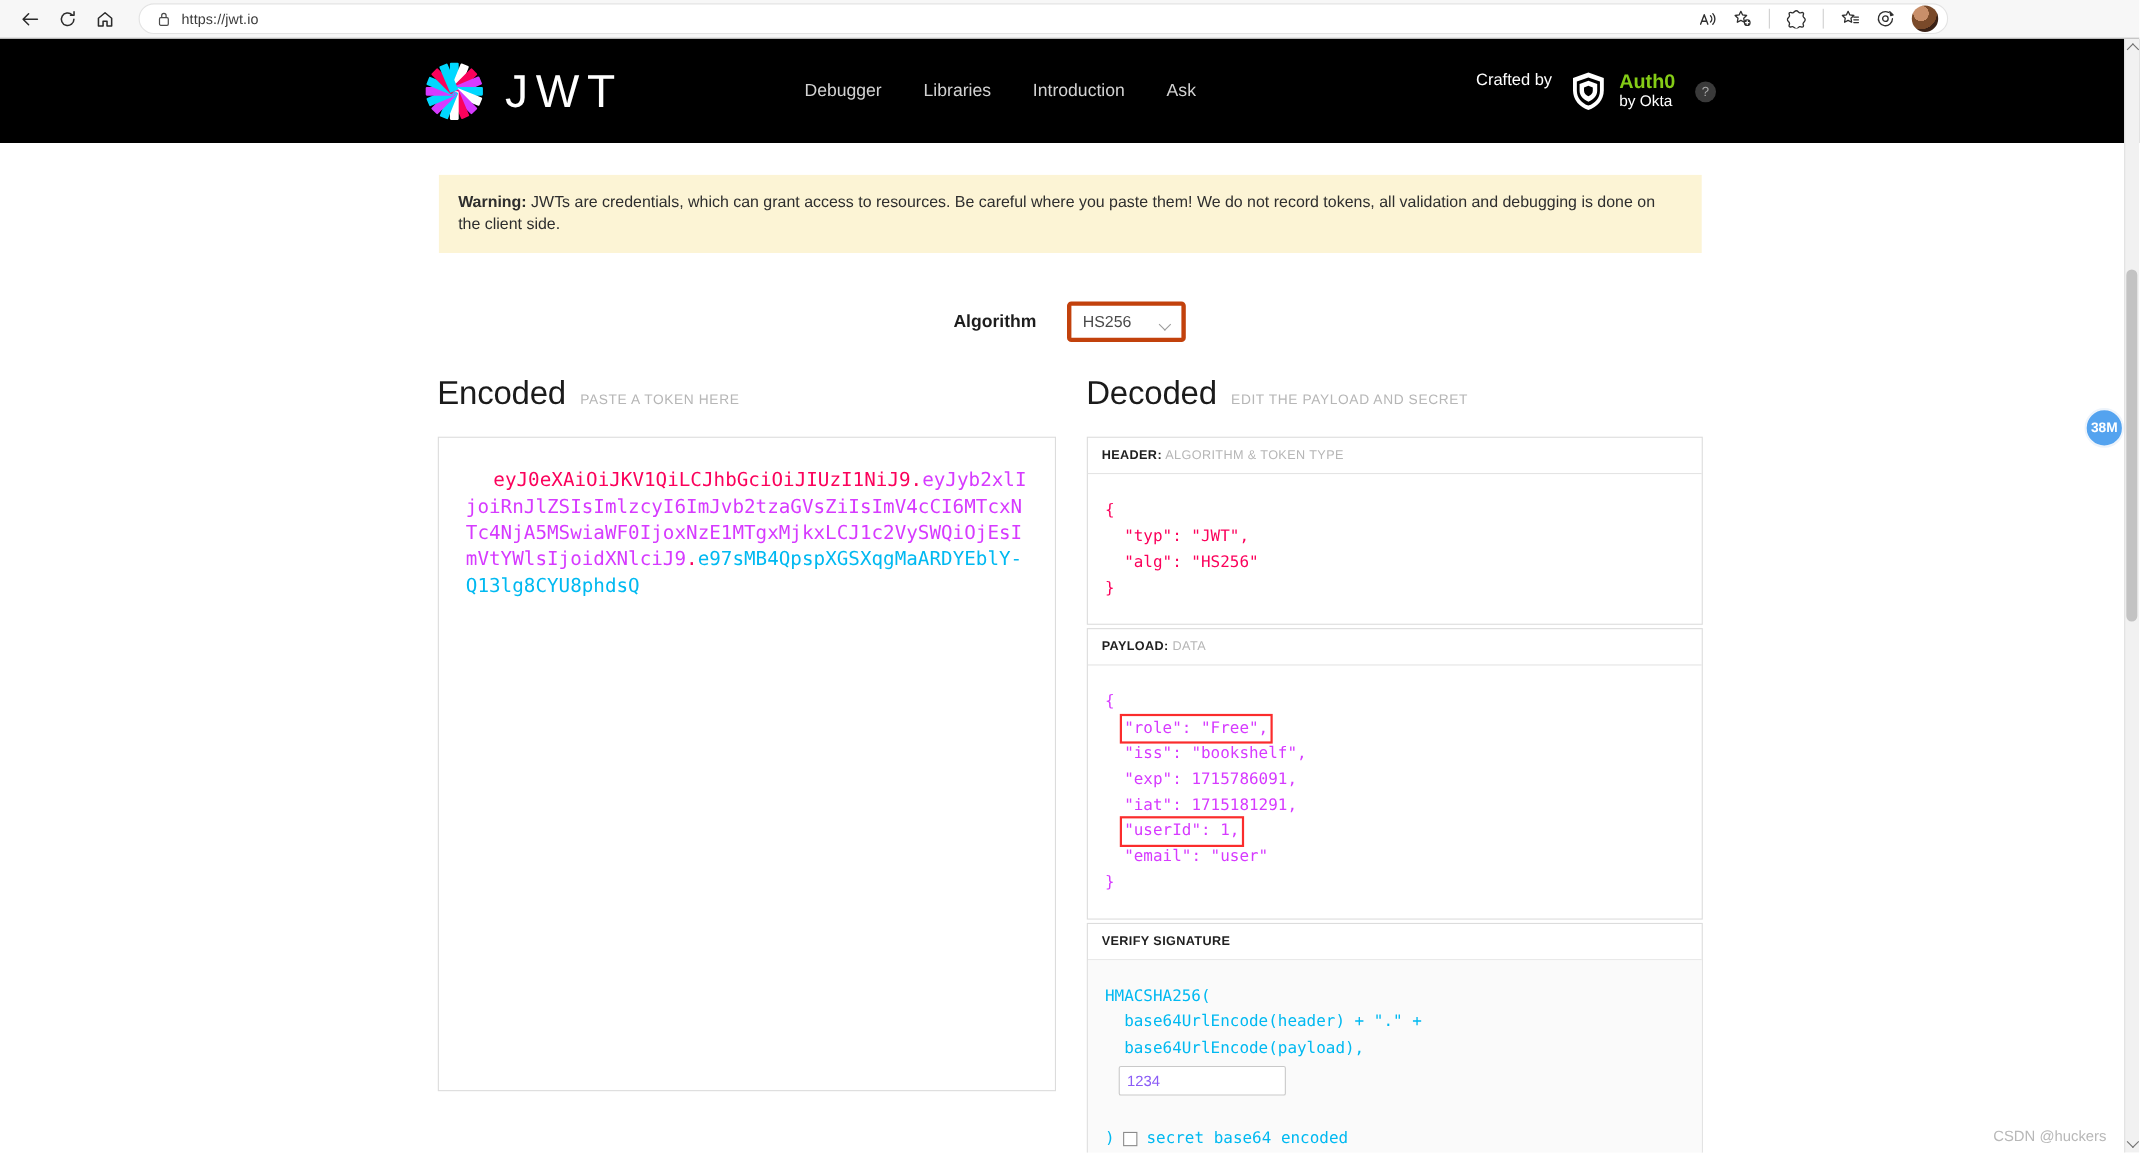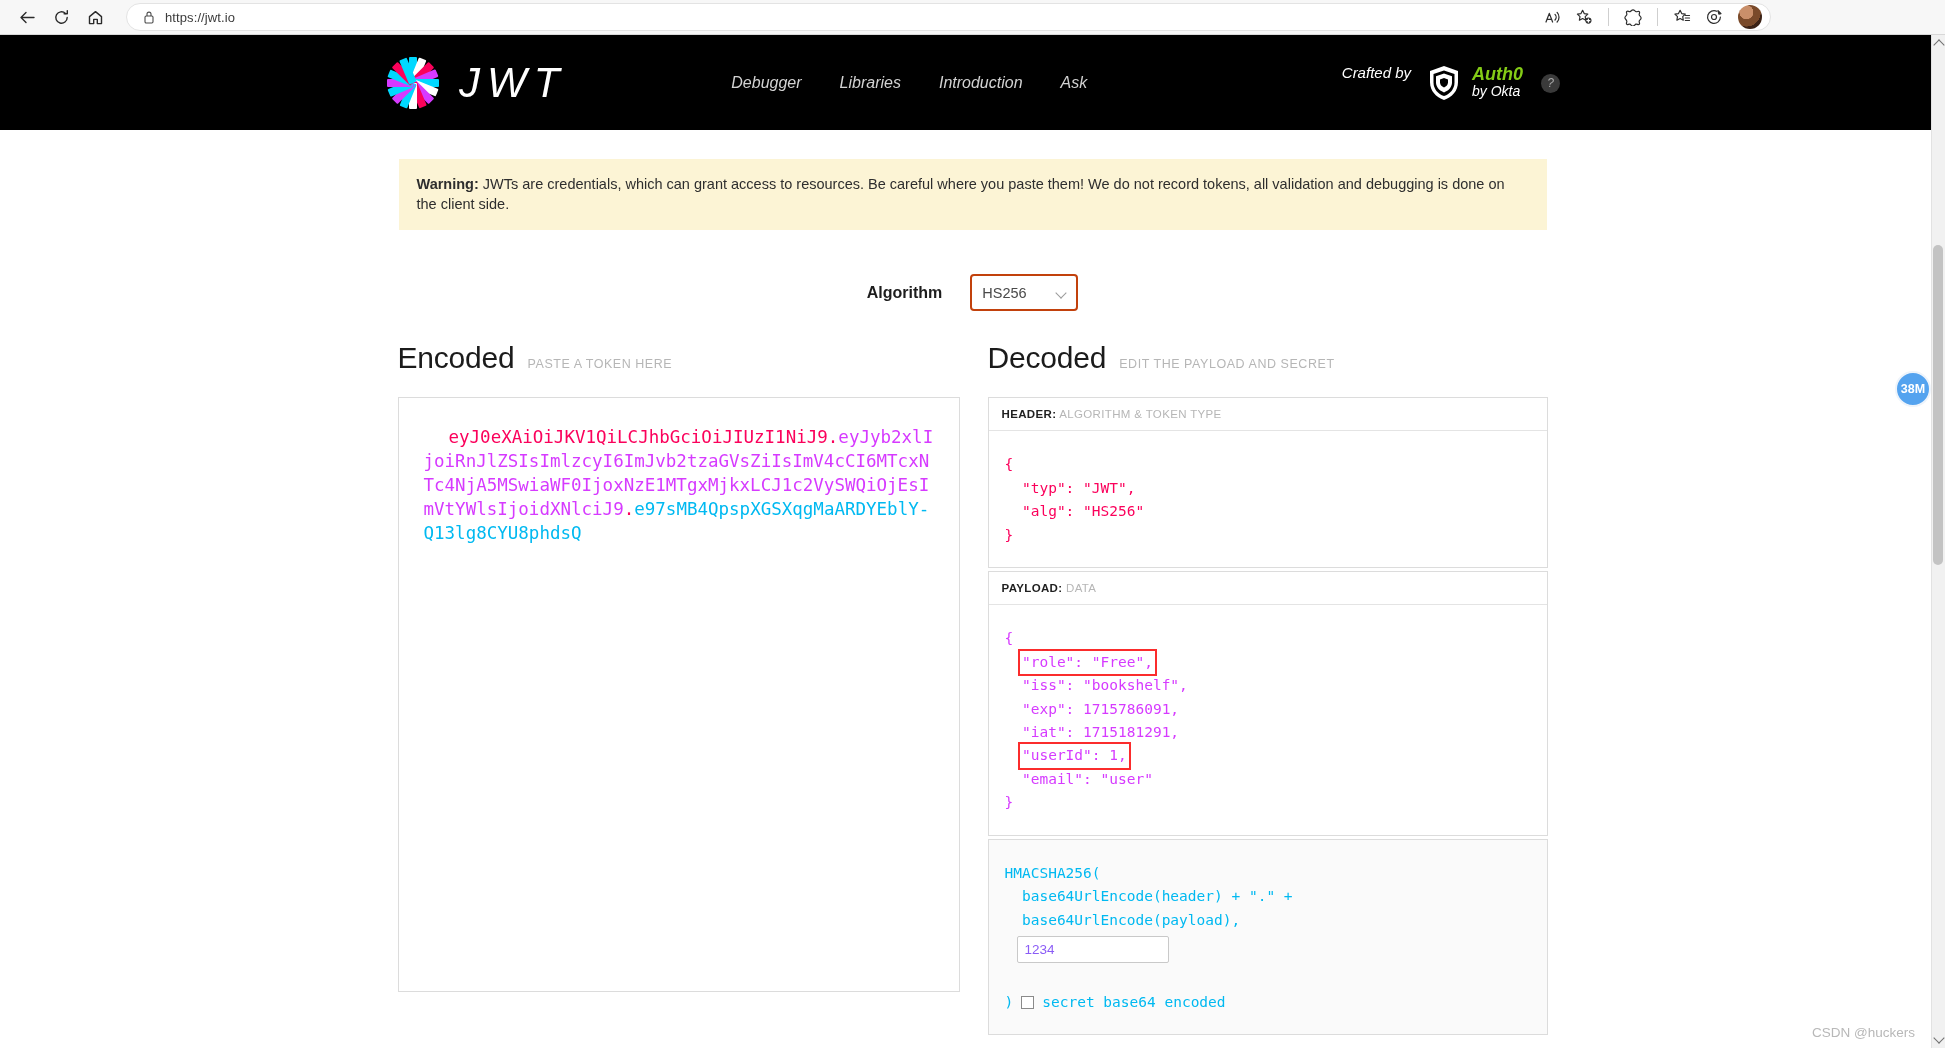--- a/index.html
+++ b/index.html
@@ -70,21 +70,20 @@
     overflow: hidden;
   }
 
   
   #site-header {
     height: 95px;
     background: #000000;
     display: flex;
     align-items: center;
     position: relative;
-    font-style: italic;
   }
   #brand { display: flex; align-items: center; margin-left: 385px; }
   #logo-mark { width: 56px; height: 56px; position: relative; flex: 0 0 auto; }
   #logo-mark span {
     position: absolute;
     left: 50%; top: 50%;
     width: 8px; height: 26px;
     border-radius: 1px;
     transform-origin: 50% 100%;
   }
@@ -140,21 +139,21 @@
 
   
   #algo-row {
     display: flex; align-items: center; justify-content: center;
     margin-top: 44px;
     gap: 28px;
   }
   #algo-label { font-size: 16px; font-weight: 700; color: #1d1d1d; }
   #algo-select {
     width: 108px; height: 37px;
-    border: 2px solid #c2410c;
+    border: 4px solid #c2410c;
     border-radius: 4px;
     background: #fff;
     display: flex; align-items: center;
     padding: 0 10px;
     font-size: 14.5px;
     color: #4a4a4a;
     position: relative;
   }
   #algo-select .caret {
     position: absolute; right: 11px; top: 13px;
@@ -466,20 +465,23 @@
   <span class="c-payload hl-box">"role": "Free",</span>
   <span class="c-payload">"iss": "bookshelf",</span>
   <span class="c-payload">"exp": 1715786091,</span>
   <span class="c-payload">"iat": 1715181291,</span>
   <span class="c-payload hl-box">"userId": 1,</span>
   <span class="c-payload">"email": "user"</span>
 <span class="c-payload">}</span></div>
       </div>
 
       <div class="panel panel-sig">
+        <div class="panel-title">
+          <b>VERIFY SIGNATURE</b>
+        </div>
         <div class="panel-body"><span class="c-sig">HMACSHA256(</span>
 <span class="c-sig">  base64UrlEncode(header) + "." +</span>
 <span class="c-sig">  base64UrlEncode(payload),</span>
 <input id="secret-input" type="text" value="1234" style="">
 <span id="b64-row"><span class="c-sig">)</span><span id="b64-check"></span><span class="c-sig">secret base64 encoded</span></span></div>
       </div>
     </div>
   </div>
 
   <div id="float-badge">38M</div>

